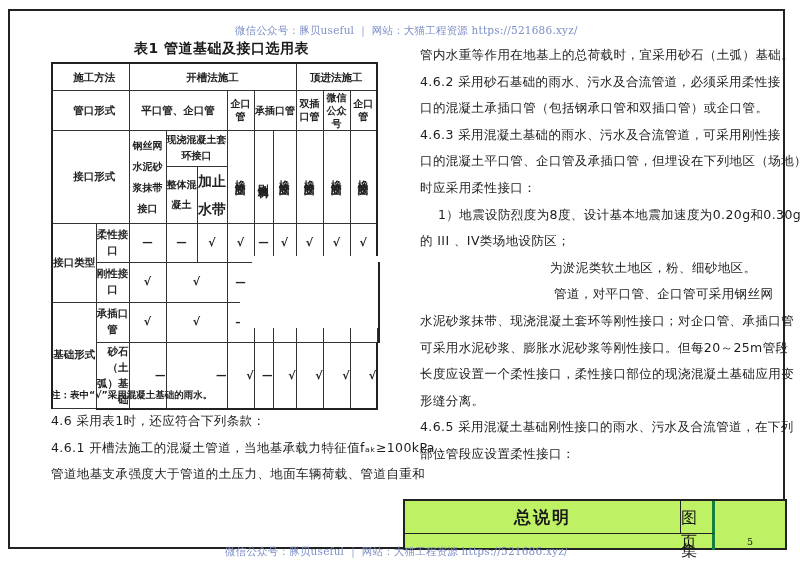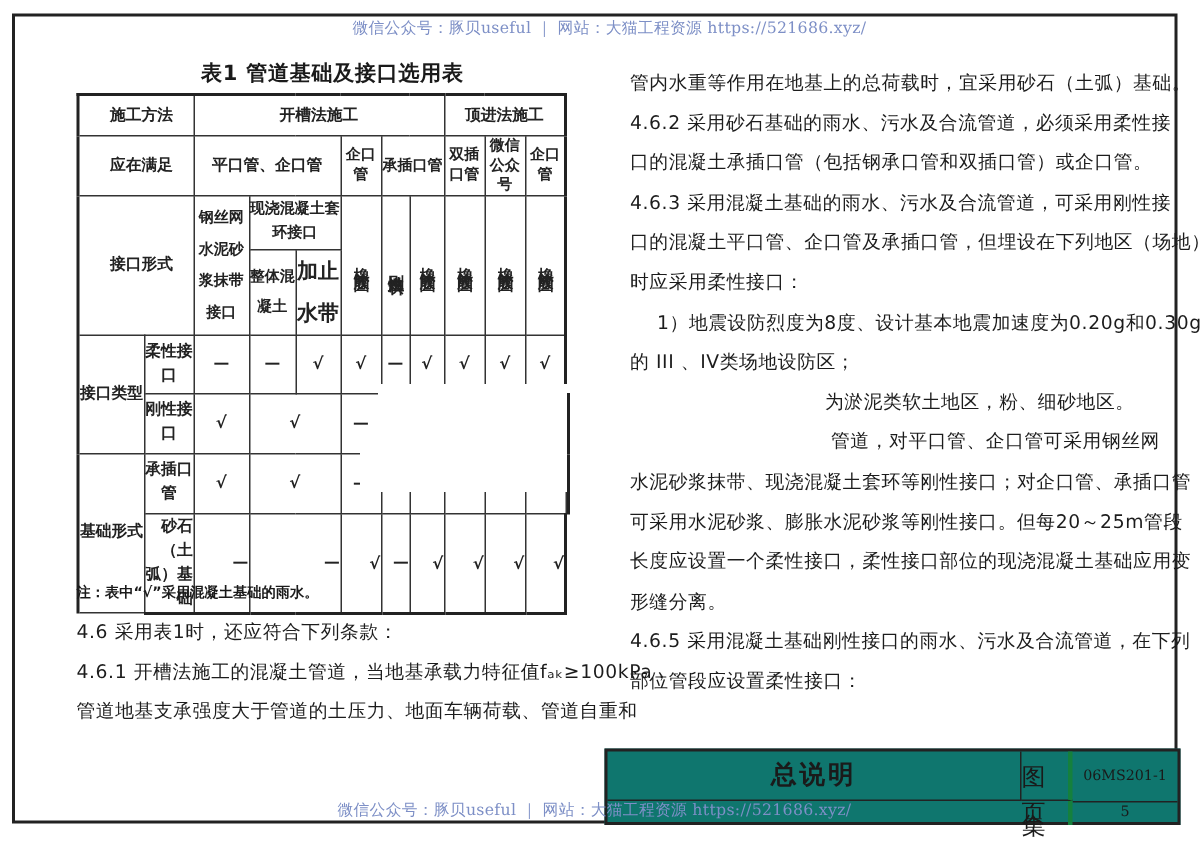--- a/index.html
+++ b/index.html
@@ -1,21 +1,21 @@
 <!DOCTYPE html>
 <html><head>
 <meta charset="utf-8">
 <style>
   html, body { margin: 0; padding: 0; background: #ffffff; }
   body { width: 800px; height: 565px; position: relative; overflow: hidden;
          font-family: "DejaVu Sans", "Liberation Sans", sans-serif; color: #1a1a1a; }
   .frame { position: absolute; left: 8px; top: 9px; width: 777px; height: 540px;
            border: 2px solid #222; border-right-width: 2px; box-sizing: border-box; }
   .watermark { position: absolute; font-family: "DejaVu Serif", serif; font-size: 10.5px;
-               color: #7d8fc6; white-space: nowrap; letter-spacing: 0.2px; }
+               color: #7d8fc6; white-space: nowrap; letter-spacing: 0.2px; margin-top: 12px; }
   .wm-top { left: 235px; top: 12px; }
   .wm-bottom { left: 225px; top: 533px; z-index: 1; }
 
   .table-title { position: absolute; left: 134px; top: 40px; font-size: 14px; font-weight: bold;
                  letter-spacing: 0.5px; }
   table.sel { position: absolute; left: 51px; top: 62px; border-collapse: collapse;
               font-size: 10.5px; font-weight: bold; color: #222; }
   table.sel td { border: 1px solid #333; text-align: center; vertical-align: middle; padding: 0;
                  line-height: 1.55; }
   table.sel td.lft { text-align: center; padding-left: 7px; }
@@ -30,21 +30,21 @@
 
   .note { position: absolute; left: 51px; top: 389px; font-size: 9.5px; font-weight: bold; }
 
   .para { position: absolute; font-size: 12.5px; line-height: 26.6px; letter-spacing: 0.4px; color: #1c1c1c; }
   .para p { margin: 0; white-space: nowrap; }
   .left-col { left: 51px; top: 408px; }
   .right-col { left: 420px; top: 42px; }
   .indent1 { padding-left: 18px; }
 
   .titleblock { position: absolute; left: 403px; top: 499px; width: 384px; height: 51px;
-                border: 2px solid #222; box-sizing: border-box; background: #0f766e; }
+                border: 2px solid #222; box-sizing: border-box; background: #bef264; }
   .tb-title { position: absolute; left: 0; top: 0; width: 276px; height: 33px;
               border-right: 1px solid #222; border-bottom: 1px solid #222; box-sizing: border-box;
               font-size: 17px; font-weight: bold; text-align: center; line-height: 33px; letter-spacing: 2px; }
   .tb-label { position: absolute; left: 276px; width: 34px; box-sizing: border-box;
               border-right: 3px solid #15803d; text-align: left; font-size: 16px; }
   .tb-value { position: absolute; left: 310px; width: 70px; text-align: center; font-family: "DejaVu Serif", serif;
               font-size: 9.5px; }
   .tb-row1 { top: 0; height: 33px; line-height: 33px; border-bottom: 1px solid #222; }
   .tb-row2 { top: 33px; height: 16px; line-height: 16px; }
   .sig-row { position: absolute; left: 0; top: 33px; width: 276px; height: 16px; display: flex;
@@ -76,21 +76,21 @@
       <col style="width:27px">
       <col style="width:27px">
   </colgroup>
   <tbody>
       <tr class="outer-top" style="height:27px">
     <td colspan="2" class="lft outer-l">施工方法</td>
     <td colspan="6">开槽法施工</td>
     <td colspan="3" class="outer-r">顶进法施工</td>
   </tr>
   <tr style="height:40px">
-    <td colspan="2" class="lft outer-l">应在满足</td>
+    <td colspan="2" class="lft outer-l">管口形式</td>
     <td colspan="3">平口管、企口管</td>
     <td style="font-size:10px;line-height:1.3">企口管</td>
     <td colspan="2" style="font-size:10px;line-height:1.3">承插口管</td>
     <td style="font-size:10px;line-height:1.3">双插口管</td>
     <td style="font-size:10px;line-height:1.3">微信公众号</td>
     <td class="outer-r" style="font-size:10px;line-height:1.3">企口管</td>
   </tr>
   <tr style="height:36px">
     <td colspan="2" rowspan="2" class="lft outer-l">接口形式</td>
     <td rowspan="2" style="font-size:10px;line-height:2.1">钢丝网水泥砂浆抹带接口</td>
@@ -186,21 +186,20 @@
   <p>可采用水泥砂浆、膨胀水泥砂浆等刚性接口。但每20～25m管段</p>
   <p>长度应设置一个柔性接口，柔性接口部位的现浇混凝土基础应用变</p>
   <p>形缝分离。</p>
   <p>4.6.5  采用混凝土基础刚性接口的雨水、污水及合流管道，在下列</p>
   <p>部位管段应设置柔性接口：</p>
 </div>
 
 <div class="titleblock">
   <div class="tb-title">总说明</div>
   <div class="tb-label tb-row1">图集号</div>
-  <div class="tb-value tb-row1">06MS201-1</div>
   <div class="tb-label tb-row2">页</div>
   <div class="tb-value tb-row2">5</div>
   <div class="sig-row">
     <span>审核</span>
     <span>王憬山</span>
     <span class="sig">王憬山</span>
     <span>校对</span>
     <span>盛奕节</span>
     <span class="sig">盛奕节</span>
     <span>设计</span>

